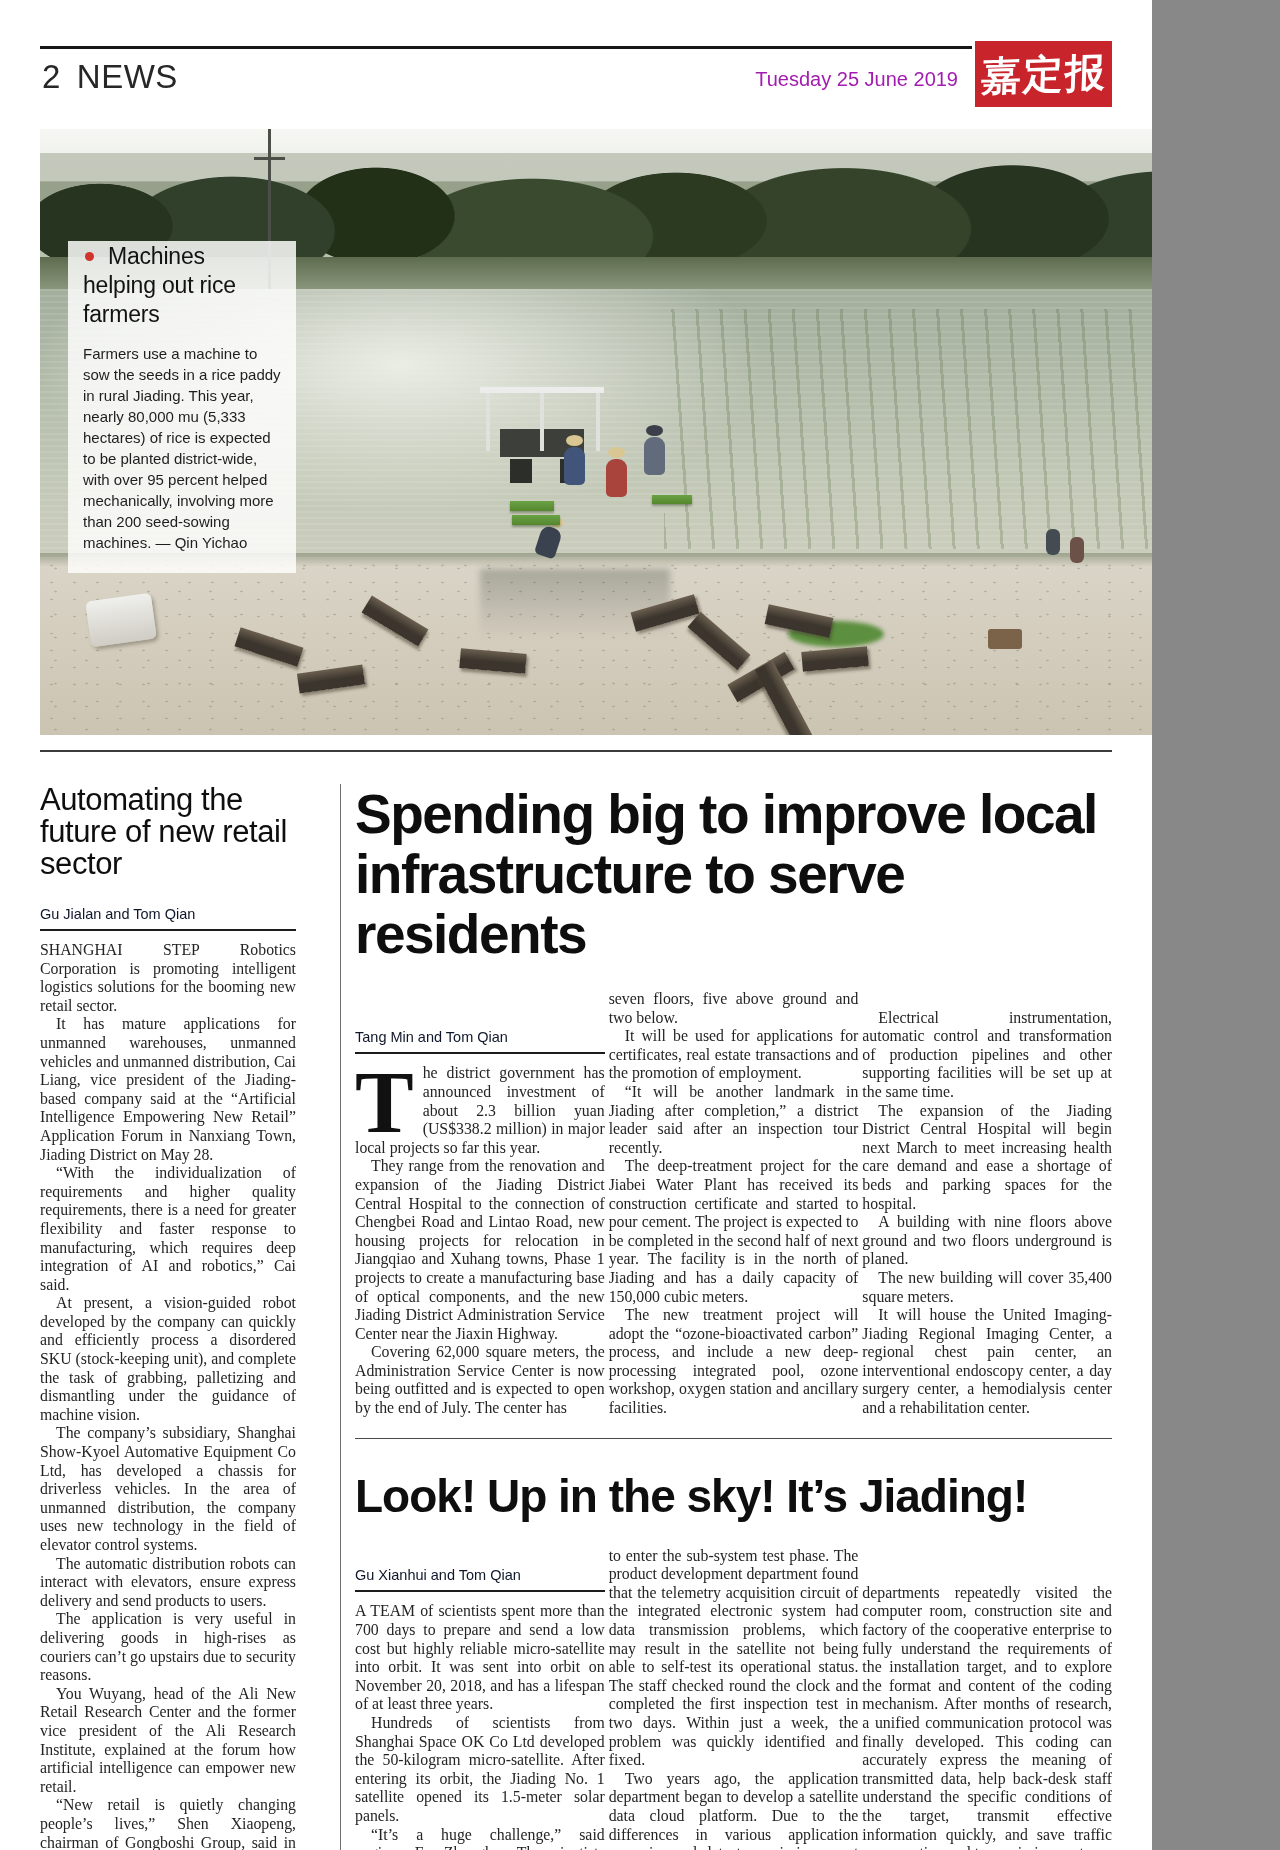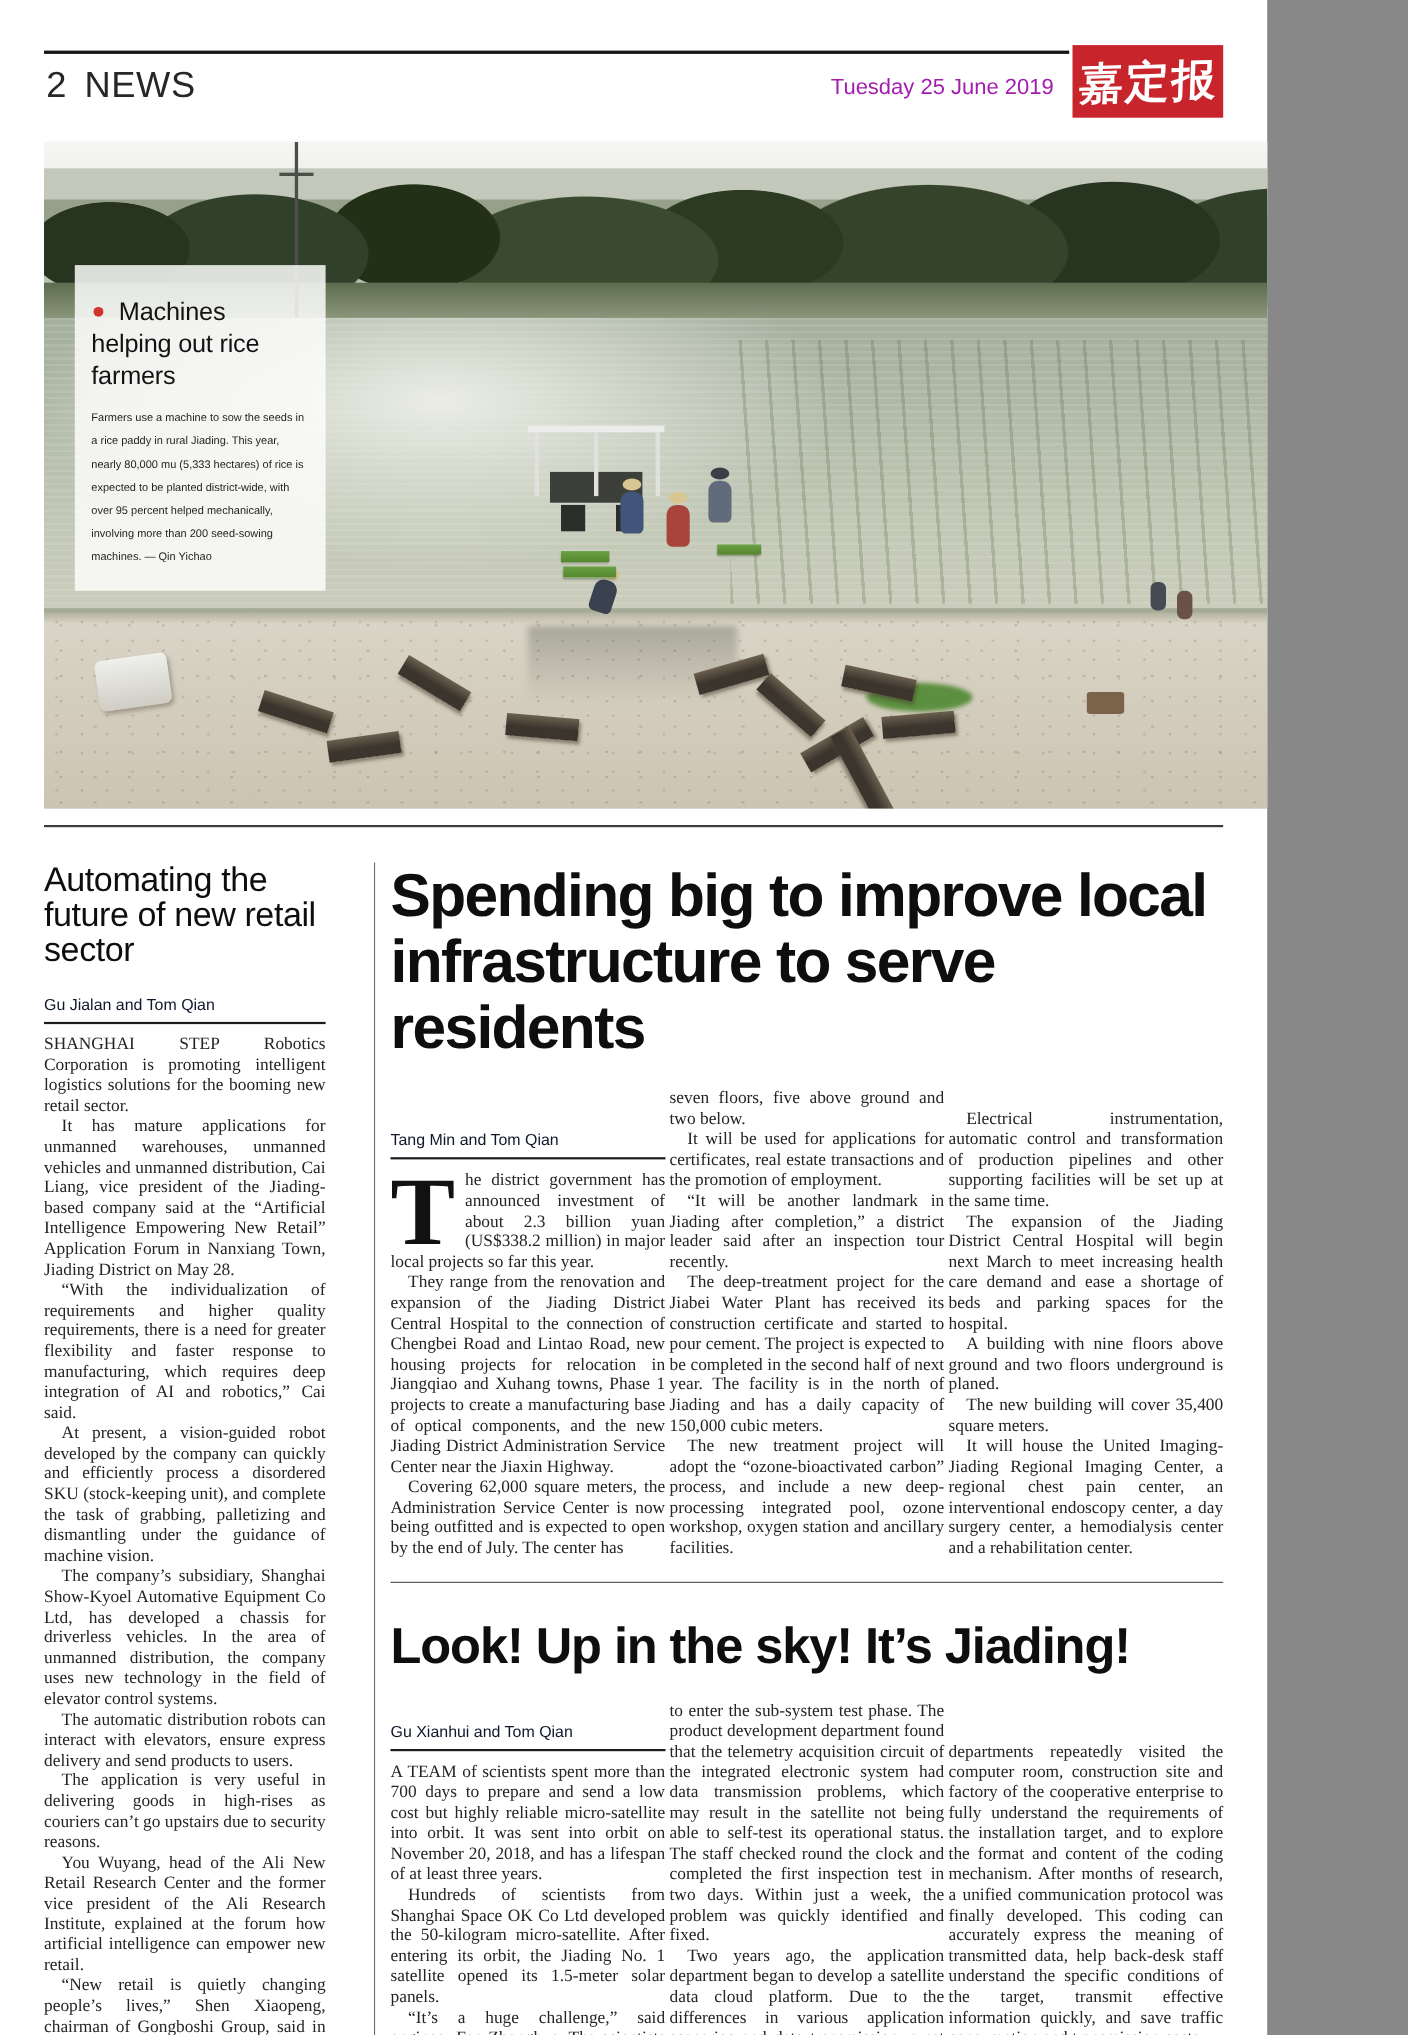--- a/index.html
+++ b/index.html
@@ -84,25 +84,25 @@
   .t3{left:322px;bottom:104px;transform:rotate(31deg);}
   .t4{left:420px;bottom:64px;transform:rotate(5deg);}
   .t5{left:592px;bottom:112px;transform:rotate(-16deg);}
   .t6{left:646px;bottom:84px;transform:rotate(41deg);}
   .t7{left:688px;bottom:48px;transform:rotate(-30deg);}
   .t8{left:726px;bottom:104px;transform:rotate(12deg);}
   .t9{left:762px;bottom:66px;transform:rotate(-5deg);}
   .t10{left:700px;bottom:20px;width:90px;transform:rotate(62deg);}
 
   .caption-box{position:absolute;left:28px;top:112px;width:198px;background:rgba(253,253,252,.85);
-      padding:28px 15px 20px;}
+      padding:1px 15px 20px;}
   .cap-title{font-size:23px;line-height:29px;color:#121212;letter-spacing:-.2px;}
   .dot{display:inline-block;width:9px;height:9px;border-radius:50%;background:#d0342c;
        margin:0 14px 2px 2px;vertical-align:middle;}
-  .cap-text{margin:14px 0 0;font-size:10px;line-height:21px;color:#1e1e1e;}
+  .cap-text{margin:14px 0 0;font-size:15px;line-height:21px;color:#1e1e1e;}
 
   .photo-rule{margin:15px 40px 0;border-top:2px solid #3c3c3c;}
 
   
   .content{display:flex;margin:0 40px;padding-top:32px;}
   .left-col{width:256px;flex:none;}
   .vdivider{width:1px;background:#6e6e6e;margin-left:44px;flex:none;}
   .main-col{flex:1;padding-left:14px;min-width:0;}
 
   h1,h2{margin:0;font-weight:bold;color:#0e0e0e;}

